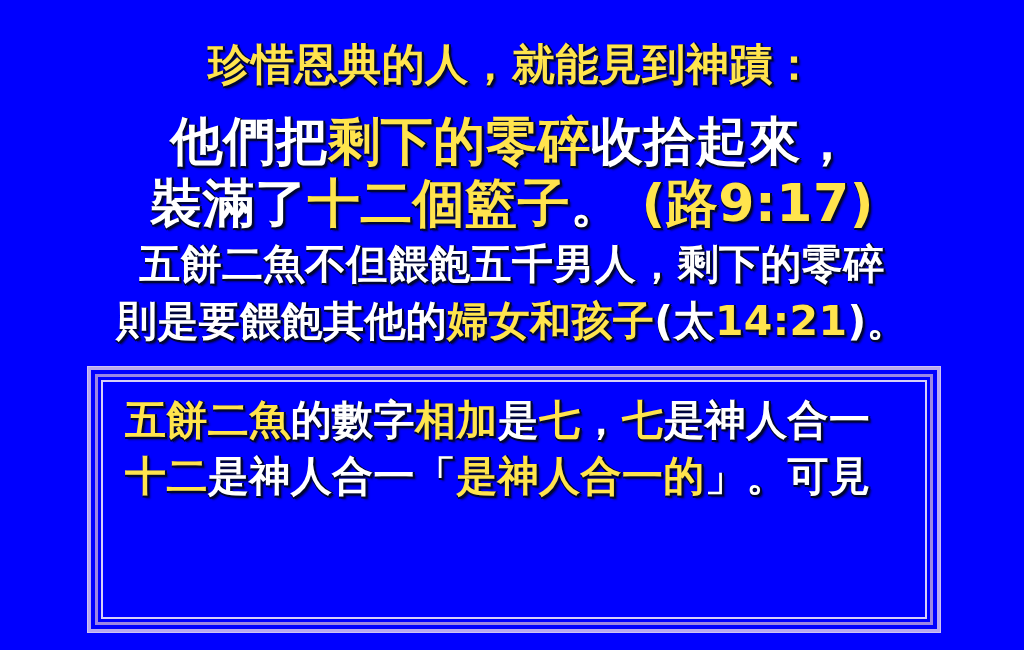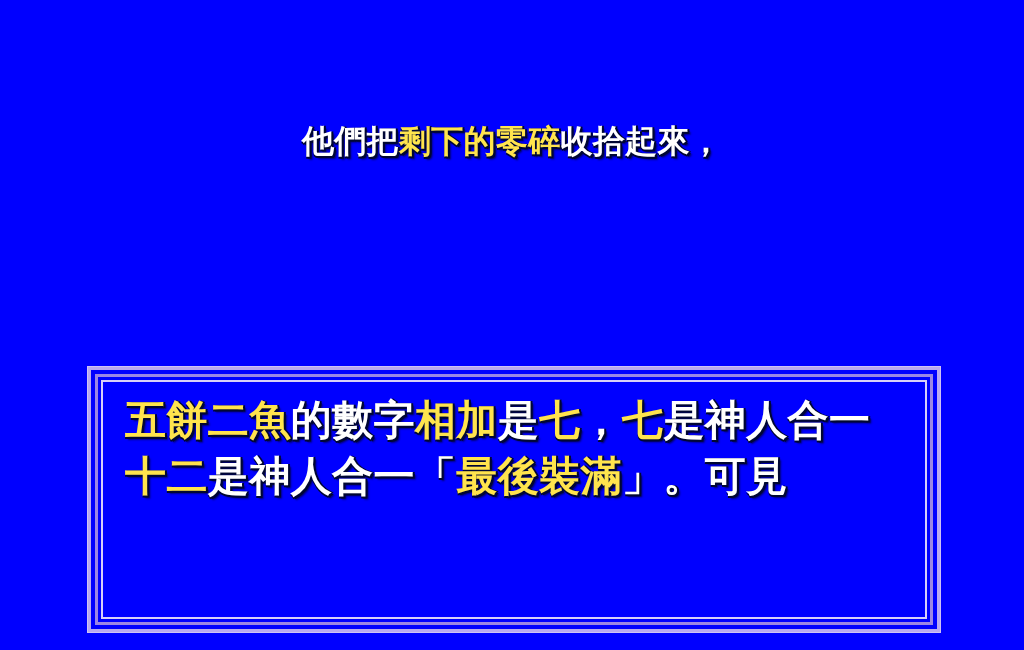--- a/index.html
+++ b/index.html
@@ -49,21 +49,21 @@
     line-height: 52px;
   }
 
   
   #quote-block {
     position: absolute;
     top: 110px;
     left: 0;
     width: 1024px;
     text-align: center;
-    font-size: 32px;
+    font-size: 52px;
     line-height: 62px;
   }
 
   
   #explain-block {
     position: absolute;
     top: 236px;
     left: 0;
     width: 1024px;
     text-align: center;
@@ -107,30 +107,36 @@
     font-size: 41px;
     line-height: 56px;
     text-align: left;
   }
 </style>
 </head>
 <body>
 
 <div id="slide">
 
+  <div id="title-line" class="line"><span class="y">珍惜恩典的人，就能見到神蹟：</span></div>
 
   <div id="quote-block">
     <div class="line"><span class="w">他們把</span><span class="y">剩下的零碎</span><span class="w">收拾起來，</span></div>
+    <div class="line"><span class="w">裝滿了</span><span class="y">十二個籃子</span><span class="w">。</span><span class="w">&nbsp;</span><span class="y">(路9:17)</span></div>
   </div>
 
+  <div id="explain-block">
+    <div class="line"><span class="w">五餅二魚不但餵飽五千男人，剩下的零碎</span></div>
+    <div class="line"><span class="w">則是要餵飽其他的</span><span class="y">婦女和孩子</span><span class="w">(太</span><span class="y">14:21</span><span class="w">)。</span></div>
+  </div>
 
   <div id="conclusion-box">
     <div id="conclusion-inner">
       <div id="conclusion-inner2">
         <div id="conclusion-lines">
           <div class="line"><span class="y">五餅二魚</span><span class="w">的數字</span><span class="y">相加</span><span class="w">是</span><span class="y">七</span><span class="w">，</span><span class="y">七</span><span class="w">是神人合一</span></div>
-          <div class="line"><span class="y">十二</span><span class="w">是神人合一「</span><span class="y">最後裝滿</span><span class="w">」。可見</span></div>
+          <div class="line"><span class="y">十二</span><span class="w">是神人合一「</span><span class="y">是神人合一的</span><span class="w">」。可見</span></div>
         </div>
       </div>
     </div>
   </div>
 
 </div>
 
 </body></html>

